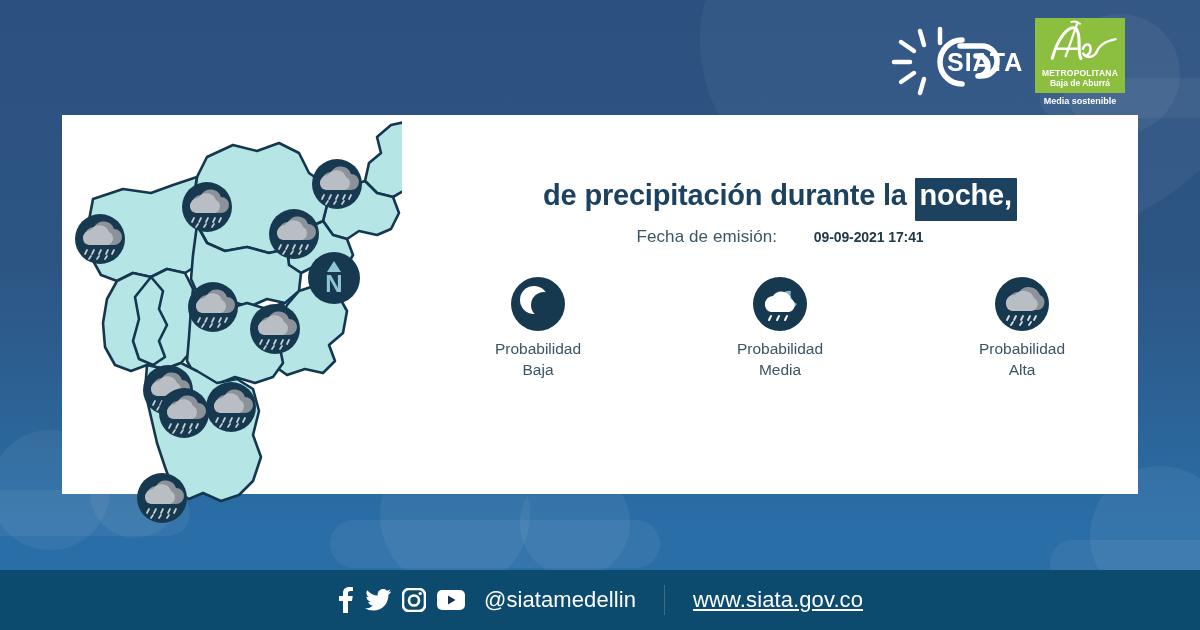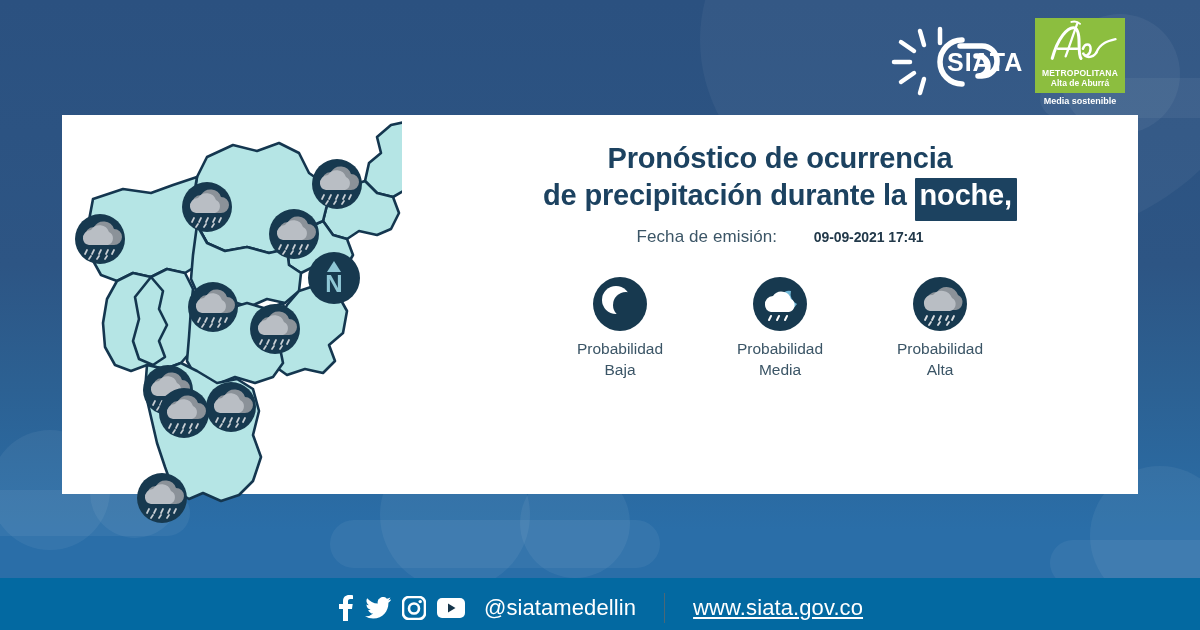--- a/index.html
+++ b/index.html
@@ -49,27 +49,27 @@
 
   
   .content{position:absolute;left:450px;top:140px;width:660px;}
   .title{color:#1c4260;font-weight:bold;font-size:29px;line-height:37px;text-align:center;
          letter-spacing:-.2px;margin:0;}
   .title .hl{background:#1c4260;color:#fff;padding:1px 5px 10px 5px;border-radius:1px;}
   .fecha{margin-top:13px;text-align:center;color:#3b5566;font-size:17px;line-height:20px;}
   .fecha .lbl{font-weight:normal;letter-spacing:.1px;}
   .fecha .val{font-size:14px;font-weight:bold;color:#22394a;letter-spacing:-.1px;margin-left:32px;}
 
-  .legend{margin-top:29px;display:flex;justify-content:center;}
+  .legend{margin-top:29px;display:flex;justify-content:center;gap:82px;}
   .leg{width:160px;text-align:center;}
   .leg-ico{height:56px;display:flex;align-items:center;justify-content:center;}
   .leg-txt{margin-top:6px;color:#3b5566;font-size:15.5px;line-height:21px;}
 
   
-  .footer{position:absolute;left:0;bottom:0;width:1200px;height:52px;background:#0369a1;}
+  .footer{position:absolute;left:0;bottom:0;width:1200px;height:60px;background:#0c4a6e;}
   .footer-in{position:absolute;left:0;top:0;width:1200px;height:60px;
              display:flex;align-items:center;justify-content:center;gap:0;}
   .social{display:flex;align-items:center;gap:11px;}
   .handle{color:#fff;font-size:22px;margin-left:19px;letter-spacing:.1px;}
   .sep{width:1px;height:30px;background:#4a6877;margin:0 28px;}
   .url{color:#fff;font-size:22px;letter-spacing:.1px;text-decoration:underline;}
 </style>
 </head>
 <body>
 
@@ -105,21 +105,21 @@
     <div class="am-box">
       <svg class="am-script" viewBox="0 0 90 48">
         <path d="M44 4 C41 12 37 24 32 38" stroke="#fff" stroke-width="2.4" fill="none" stroke-linecap="round"></path>
         <path d="M18 40 C24 18 34 8 40 8 C45 8 46 16 46 24 C46 32 46 38 48 40" stroke="#fff" stroke-width="3.2" fill="none" stroke-linecap="round"></path>
         <path d="M24 30 L44 30" stroke="#fff" stroke-width="2.6" stroke-linecap="round"></path>
         <path d="M50 30 C52 24 58 24 58 30 C58 36 52 40 50 34 C52 40 60 40 64 34" stroke="#fff" stroke-width="2.6" fill="none" stroke-linecap="round"></path>
         <path d="M64 34 C68 24 76 22 84 20" stroke="#fff" stroke-width="2.4" fill="none" stroke-linecap="round"></path>
         <path d="M38 2 C42 1 45 2 47 4" stroke="#fff" stroke-width="2" fill="none" stroke-linecap="round"></path>
       </svg>
       <div class="am-t1">METROPOLITANA</div>
-      <div class="am-t2">Alta de Aburrá</div>
+      <div class="am-t2">Baja de Aburrá</div>
     </div>
     <div class="am-t3">Media sostenible</div>
   </div>
 
   <div class="map">
     <svg width="340" height="525" viewBox="0 0 340 525">
       <defs>
         <g id="cloudRain">
           <circle cx="0" cy="0" r="25" fill="#17394f"></circle>
           <path d="M-15 -2 a9 9 0 0 1 9 -10 a11 11 0 0 1 20 2 a8 8 0 0 1 0 16 h-22 a7 7 0 0 1 -7 -8 z" fill="#8b9299"></path>
@@ -181,21 +181,21 @@
       <g transform="translate(272,226)">
         <circle cx="0" cy="0" r="26" fill="#17394f"></circle>
         <path d="M0 -17 L7 -6 L-7 -6 Z" fill="#8fc7d6"></path>
         <text x="0" y="14" text-anchor="middle" font-family="Liberation Sans, sans-serif" font-size="24" font-weight="bold" fill="#8fc7d6">N</text>
       </g>
     </svg>
   </div>
 
   <div class="content">
     <h1 class="title">
-      <span>Pronóstico de ocurrencia</span><br>
+      <br>
       <span>de precipitación durante la</span>
       <span class="hl">noche,</span><br>
     </h1>
 
     <div class="fecha">
       <span class="lbl">Fecha de emisión:</span>
       <span class="val">09-09-2021 17:41</span>
     </div>
 
     <div class="legend">

